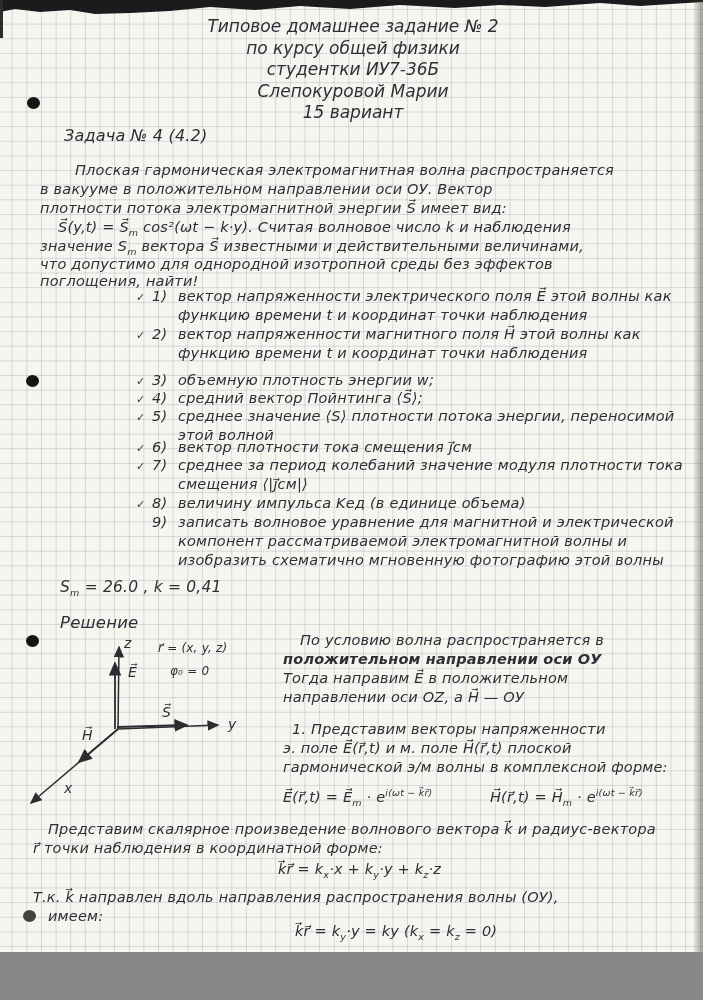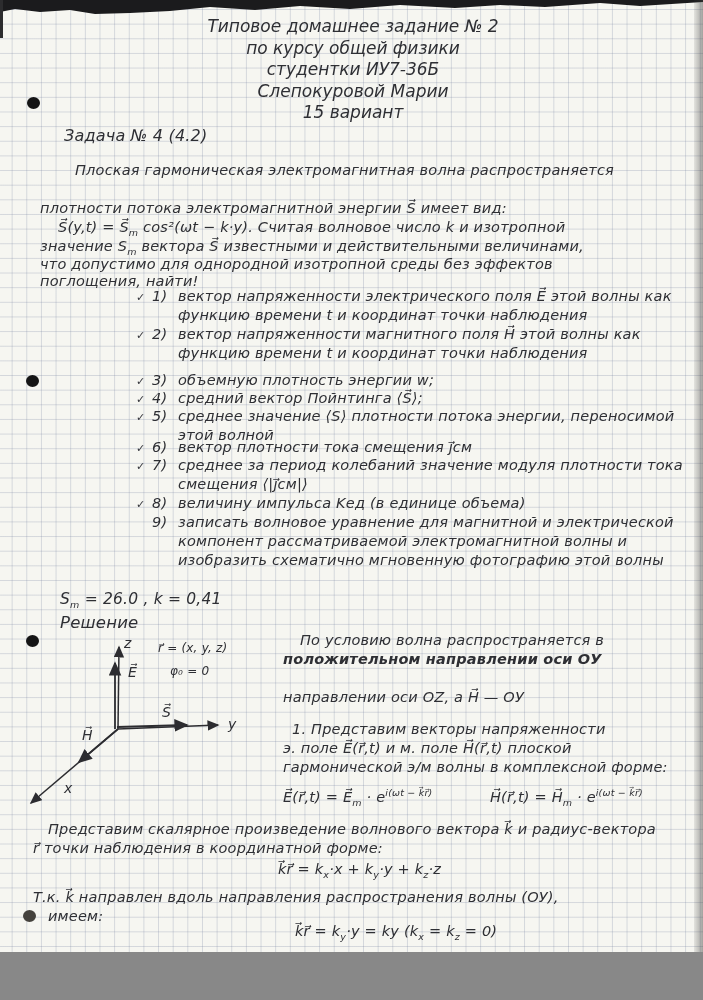--- a/index.html
+++ b/index.html
@@ -58,22 +58,23 @@
     <div>Типовое домашнее задание № 2</div>
     <div>по курсу общей физики</div>
     <div>студентки ИУ7-36Б</div>
     <div>Слепокуровой Марии</div>
     <div>15 вариант</div>
   </div>
 
   <div class="hw task-title" style="left:64px;top:126px;">Задача № 4 (4.2)</div>
 
   <div class="hw" style="left:75px;top:161px;">Плоская гармоническая электромагнитная волна распространяется</div>
+  <div class="hw" style="left:40px;top:180px;">в вакууме в положительном направлении оси ОУ. Вектор</div>
   <div class="hw" style="left:40px;top:199px;">плотности потока электромагнитной энергии S⃗ имеет вид:</div>
-  <div class="hw" style="left:58px;top:218px;"><span>S⃗(y,t) = S⃗</span><sub>m</sub><span> cos²(ωt − k·y).  Считая волновое число k и изотропной</span></div>
+  <div class="hw" style="left:58px;top:218px;"><span>S⃗(y,t) = S⃗</span><sub>m</sub><span> cos²(ωt − k·y).  Считая волновое число k и наблюдения</span></div>
   <div class="hw" style="left:40px;top:237px;"><span>значение S</span><sub>m</sub><span> вектора S⃗ известными и действительными величинами,</span></div>
   <div class="hw" style="left:40px;top:255px;">что допустимо для однородной изотропной среды без эффектов</div>
   <div class="hw" style="left:40px;top:272px;">поглощения, найти!</div>
 
   <div class="item" style="top:287px;">
     <span class="check">✓</span>
     <span class="num">1)</span>
     <span class="txt">вектор напряженности электрического поля E⃗ этой волны как функцию времени t и координат точки наблюдения</span>
   </div>
   <div class="item" style="top:325px;">
@@ -110,21 +111,21 @@
     <span class="check">✓</span>
     <span class="num">8)</span>
     <span class="txt">величину импульса Kед (в единице объема)</span>
   </div>
   <div class="item" style="top:513px;">
     <span class="check"></span>
     <span class="num">9)</span>
     <span class="txt">записать волновое уравнение для магнитной и электрической компонент рассматриваемой электромагнитной волны и изобразить схематично мгновенную фотографию этой волны</span>
   </div>
 
-  <div class="hw" style="left:60px;top:578px;font-size:15.5px;margin-top:12px;"><span>S</span><sub>m</sub><span> = 26.0 ,    k = 0,41</span></div>
+  <div class="hw" style="left:60px;top:578px;font-size:15.5px;"><span>S</span><sub>m</sub><span> = 26.0 ,    k = 0,41</span></div>
 
   <div class="hw heading" style="left:60px;top:613px;">Решение</div>
 
   <svg class="diagram-svg" width="235" height="185" viewBox="0 0 235 185">
     <defs>
       <marker id="ah" markerWidth="9" markerHeight="8" refX="7" refY="3.5" orient="auto">
         <path d="M0,0 L8,3.5 L0,7 Z" fill="#2c2c30"></path>
       </marker>
     </defs>
     <line x1="98" y1="96" x2="99" y2="14" stroke="#2c2c30" stroke-width="1.5" marker-end="url(#ah)"></line>
@@ -138,20 +139,21 @@
   <div class="hw axis-label" style="left:128px;top:663px;">E⃗</div>
   <div class="hw note" style="left:158px;top:639px;">r⃗ = (x, y, z)</div>
   <div class="hw note" style="left:170px;top:662px;">φ₀ = 0</div>
   <div class="hw axis-label" style="left:162px;top:703px;">S⃗</div>
   <div class="hw axis-label" style="left:228px;top:715px;">y</div>
   <div class="hw axis-label" style="left:82px;top:726px;">H⃗</div>
   <div class="hw axis-label" style="left:64px;top:779px;">x</div>
 
   <div class="hw" style="left:300px;top:631px;">По условию волна распространяется в</div>
   <div class="hw" style="left:283px;top:650px;font-weight:bold;">положительном направлении оси ОУ</div>
+  <div class="hw" style="left:283px;top:669px;">Тогда направим E⃗ в положительном</div>
   <div class="hw" style="left:283px;top:688px;">направлении оси OZ, а H⃗ — ОУ</div>
 
   <div class="hw" style="left:292px;top:720px;">1. Представим векторы напряженности</div>
   <div class="hw" style="left:283px;top:758px;">гармонической э/м волны в комплексной форме:</div>
   <div class="hw" style="left:283px;top:739px;">э. поле E⃗(r⃗,t) и м. поле H⃗(r⃗,t) плоской</div>
 
   <div class="hw" style="left:283px;top:783px;"><span>E⃗(r⃗,t) = E⃗</span><sub>m</sub><span> · e</span><sup>i(ωt − k⃗r⃗)</sup></div>
   <div class="hw" style="left:490px;top:783px;"><span>H⃗(r⃗,t) = H⃗</span><sub>m</sub><span> · e</span><sup>i(ωt − k⃗r⃗)</sup></div>
 
   <div class="hw" style="left:48px;top:820px;">Представим скалярное произведение волнового вектора k⃗ и радиус-вектора</div>

